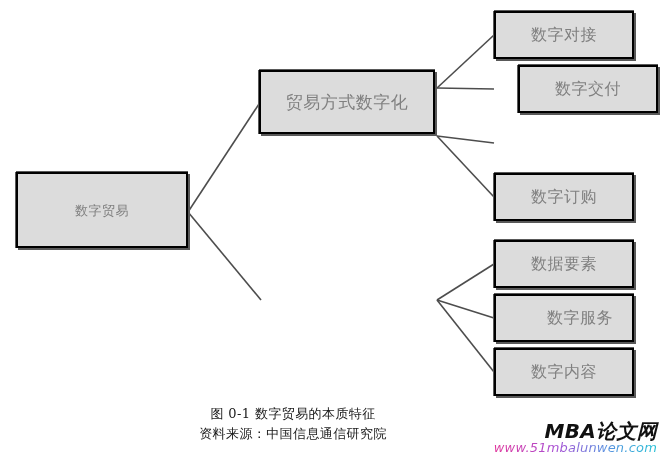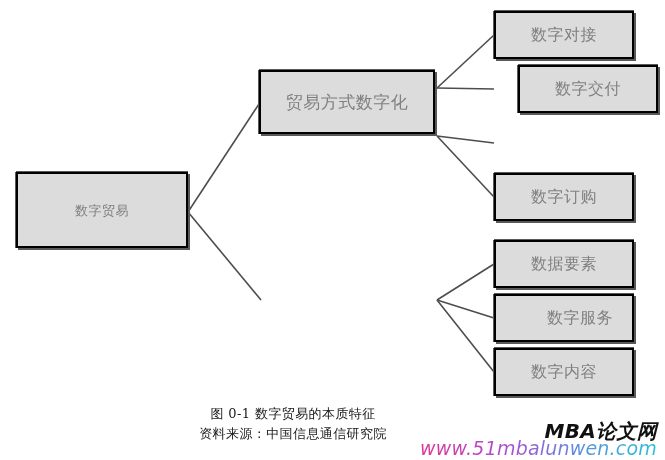--- a/index.html
+++ b/index.html
@@ -110,21 +110,21 @@
     font-weight: bold;
     font-size: 20px;
     color: #111111;
     line-height: 17px;
     letter-spacing: 0.3px;
   }
   #watermark-url {
     display: block;
     font-family: "DejaVu Sans", "Liberation Sans", sans-serif;
     font-style: italic;
-    font-size: 19px;
+    font-size: 13px;
     line-height: 16px;
     letter-spacing: 0.2px;
     background: linear-gradient(90deg, #e0359b 0%, #a94fd4 38%, #5b8fe0 68%, #27c2d6 100%);
     -webkit-background-clip: text;
     background-clip: text;
     color: transparent;
     -webkit-text-fill-color: transparent;
   }
 </style>
 </head>

